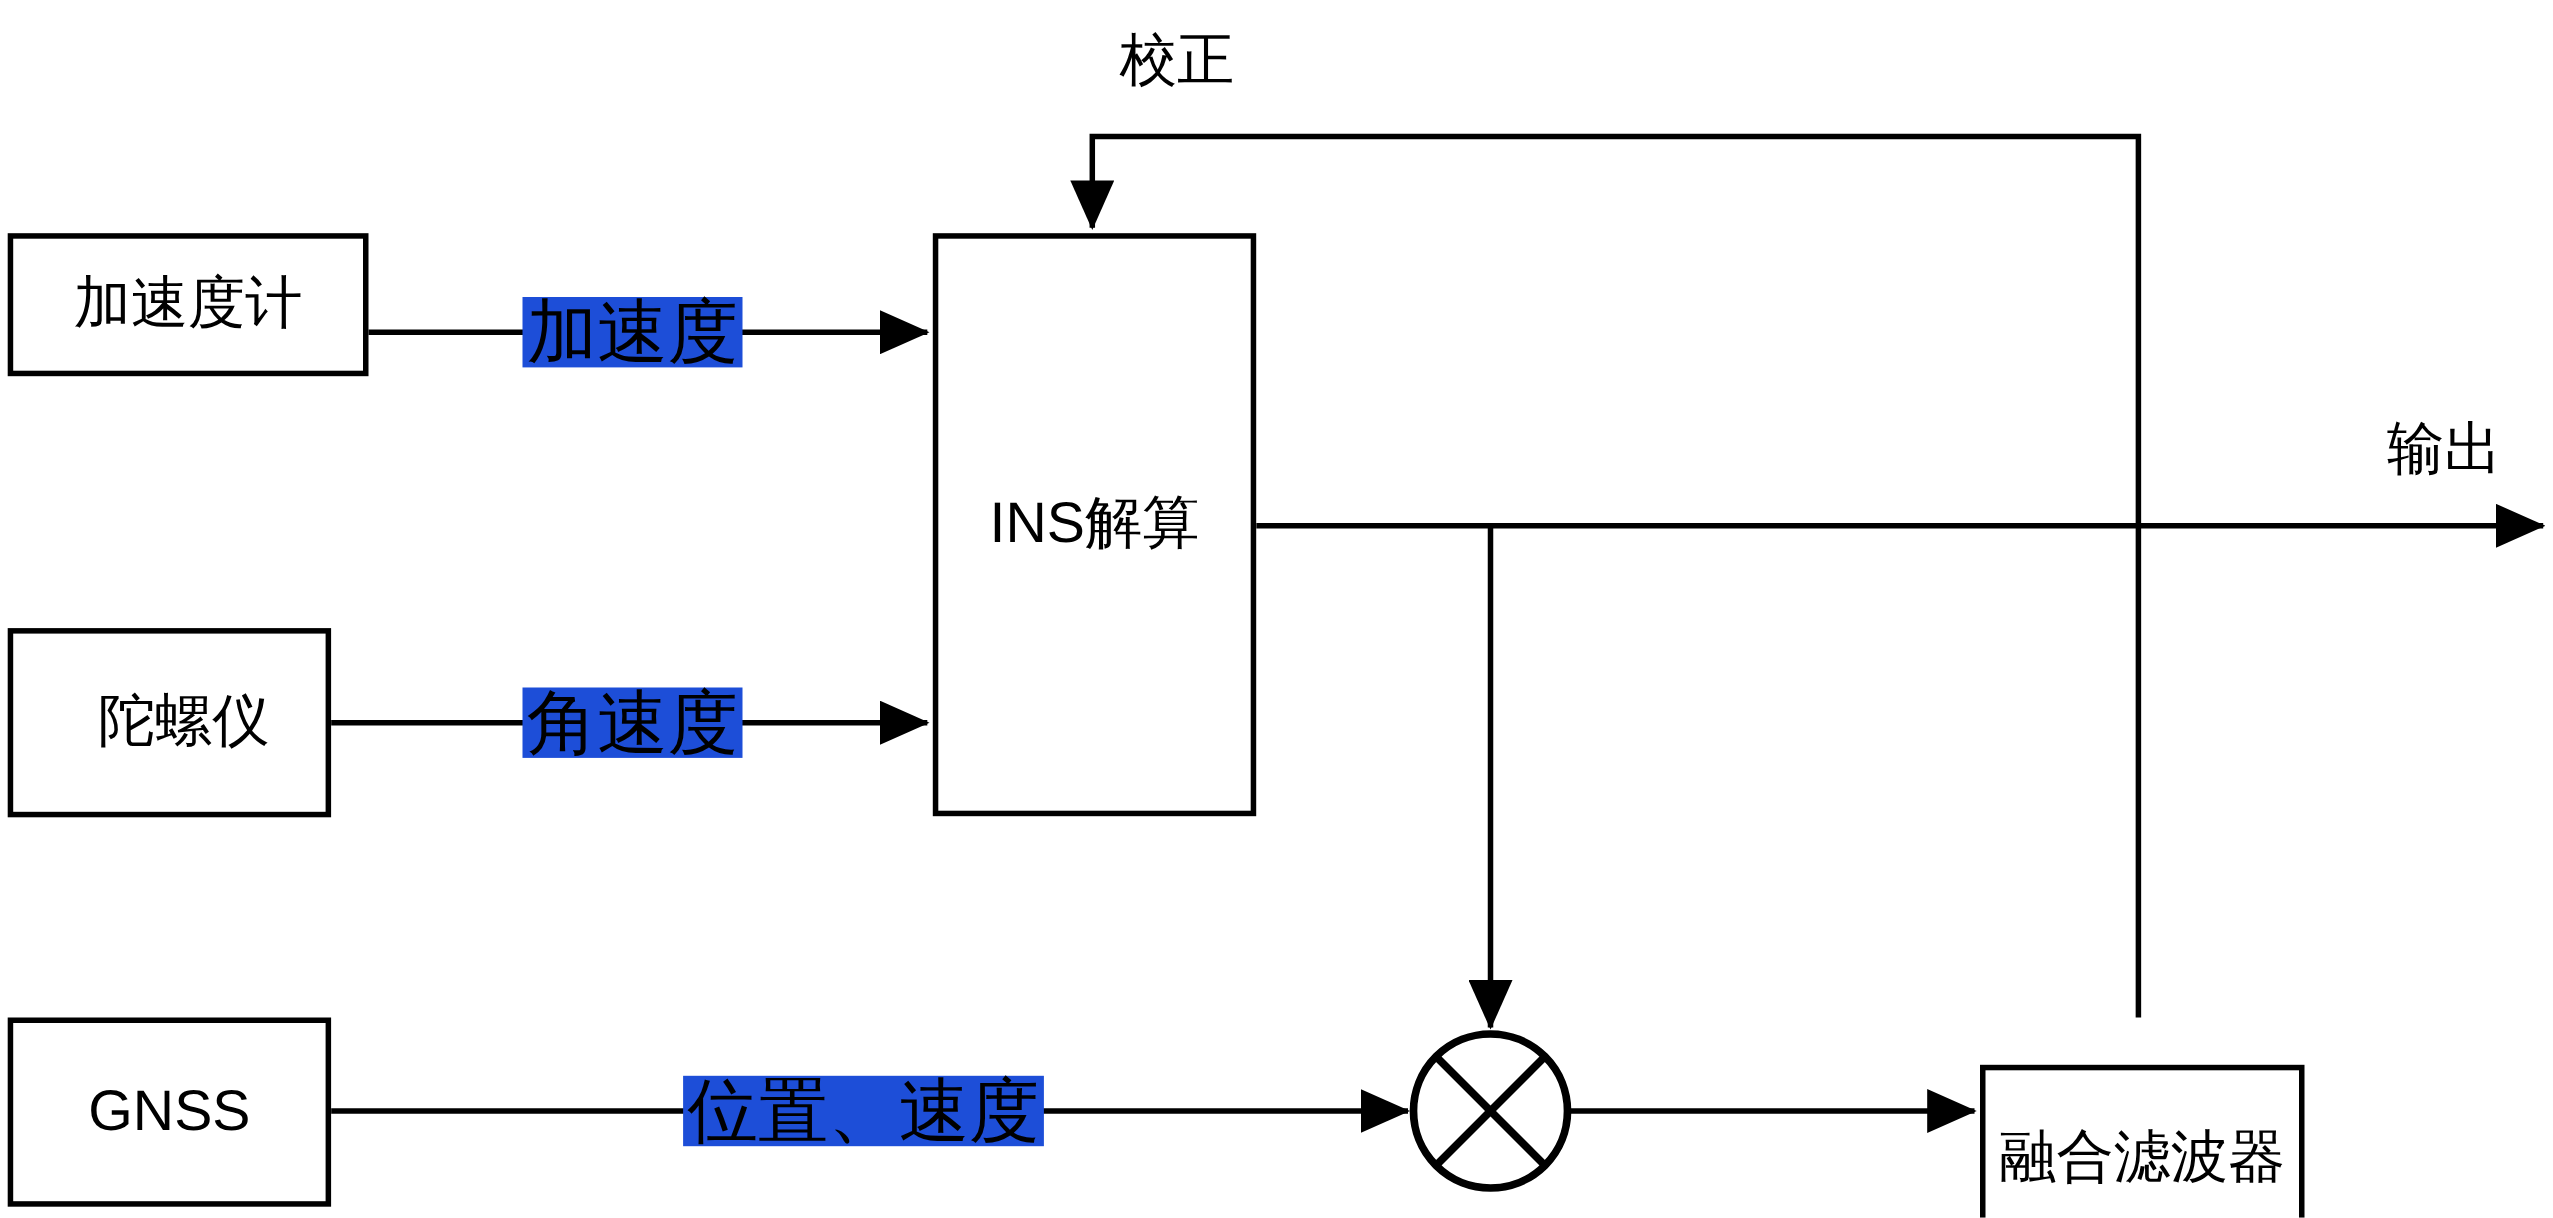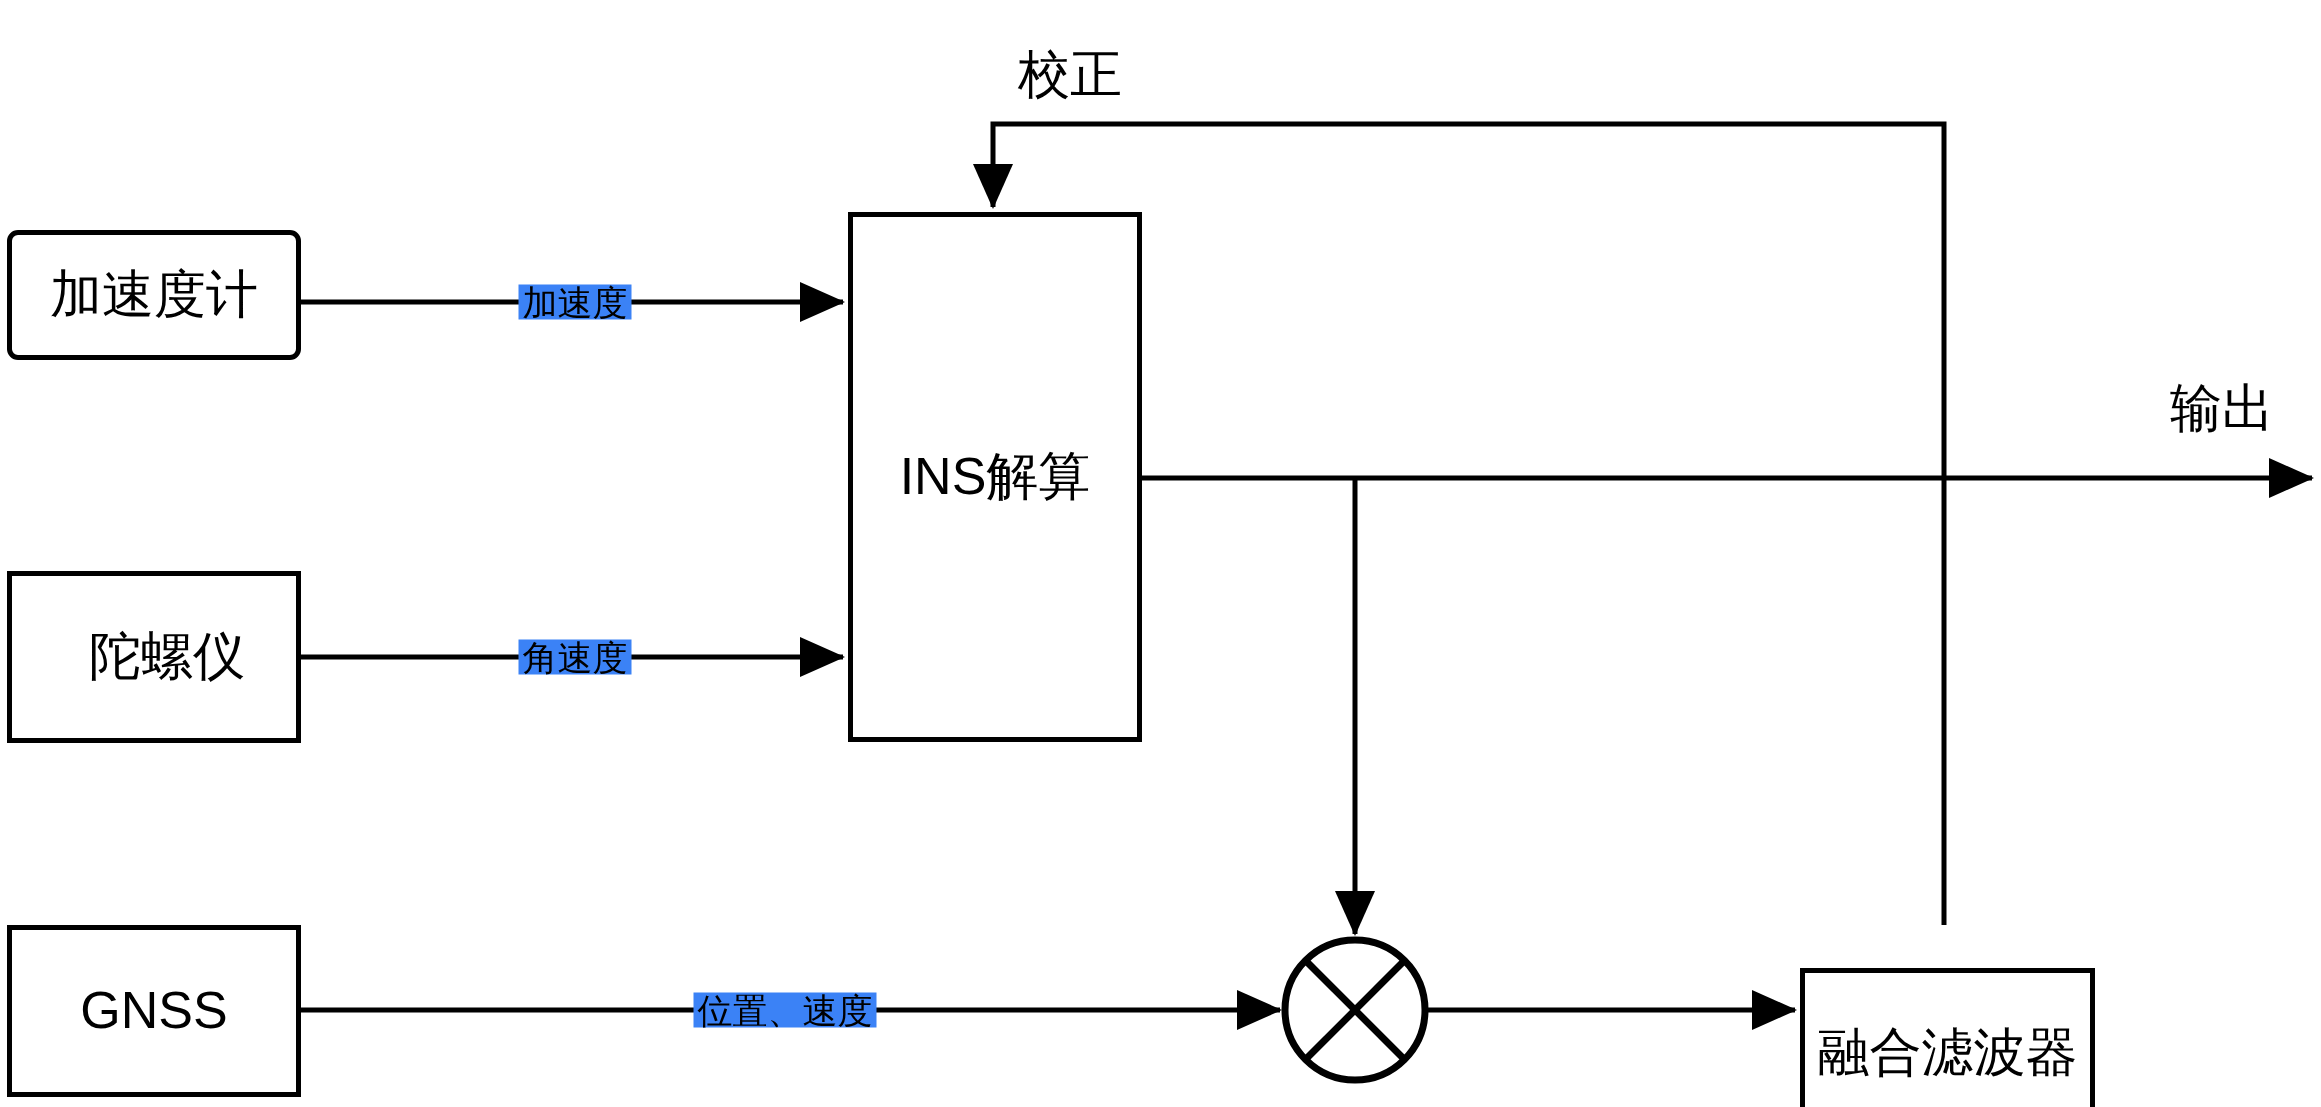--- a/index.html
+++ b/index.html
@@ -36,23 +36,23 @@
   }
   .node-label {
     font-size: 52px;
     color: #000000;
     line-height: 1.1;
     white-space: nowrap;
     letter-spacing: 0px;
   }
   .edge-label {
     position: absolute;
-    font-size: 35px;
+    font-size: 64px;
     color: #000000;
-    background: #3b82f6;
+    background: #1d4ed8;
     white-space: nowrap;
     line-height: 1;
     padding: 0 4px;
     transform: translate(-50%, -50%);
   }
   .free-label {
     position: absolute;
     font-size: 52px;
     color: #000000;
     white-space: nowrap;
@@ -86,21 +86,21 @@
 
     <path d="M1944,925 L1944,124 L993,124 L993,207" fill="none" stroke="#000000" stroke-width="5" marker-end="url(#arrowhead)"></path>
 
     <g>
       <circle cx="1355" cy="1010" r="70" fill="#ffffff" stroke="#000000" stroke-width="7"></circle>
       <line x1="1305.5" y1="960.5" x2="1404.5" y2="1059.5" stroke="#000000" stroke-width="7"></line>
       <line x1="1404.5" y1="960.5" x2="1305.5" y2="1059.5" stroke="#000000" stroke-width="7"></line>
     </g>
   </svg>
 
-  <div class="node-box" style="left:7px; top:230px; width:294px; height:130px;border-radius:11px;">
+  <div class="node-box" style="left:7px; top:212px; width:328px; height:130px;">
     <span class="node-label">加速度计</span>
   </div>
 
   <div class="node-box" style="left:7px; top:571px; width:294px; height:172px;padding-left:26px;">
     <span class="node-label">陀螺仪</span>
   </div>
 
   <div class="node-box" style="left:7px; top:925px; width:294px; height:172px;">
     <span class="node-label">GNSS</span>
   </div>
@@ -112,17 +112,17 @@
   <div class="node-box" style="left:1800px; top:968px; width:295px; height:170px;">
     <span class="node-label">融合滤波器</span>
   </div>
 
   <div class="edge-label" style="left:575px; top:302px;">加速度</div>
 
   <div class="edge-label" style="left:575px; top:657px;">角速度</div>
 
   <div class="edge-label" style="left:785px; top:1010px;">位置、速度</div>
 
-  <div class="free-label" style="left:1070px; top:55px;margin-top:19px;">校正</div>
+  <div class="free-label" style="left:1070px; top:55px;">校正</div>
 
   <div class="free-label" style="left:2222px; top:408px;text-align:right;">输出</div>
 
 </div>
 
 </body></html>

